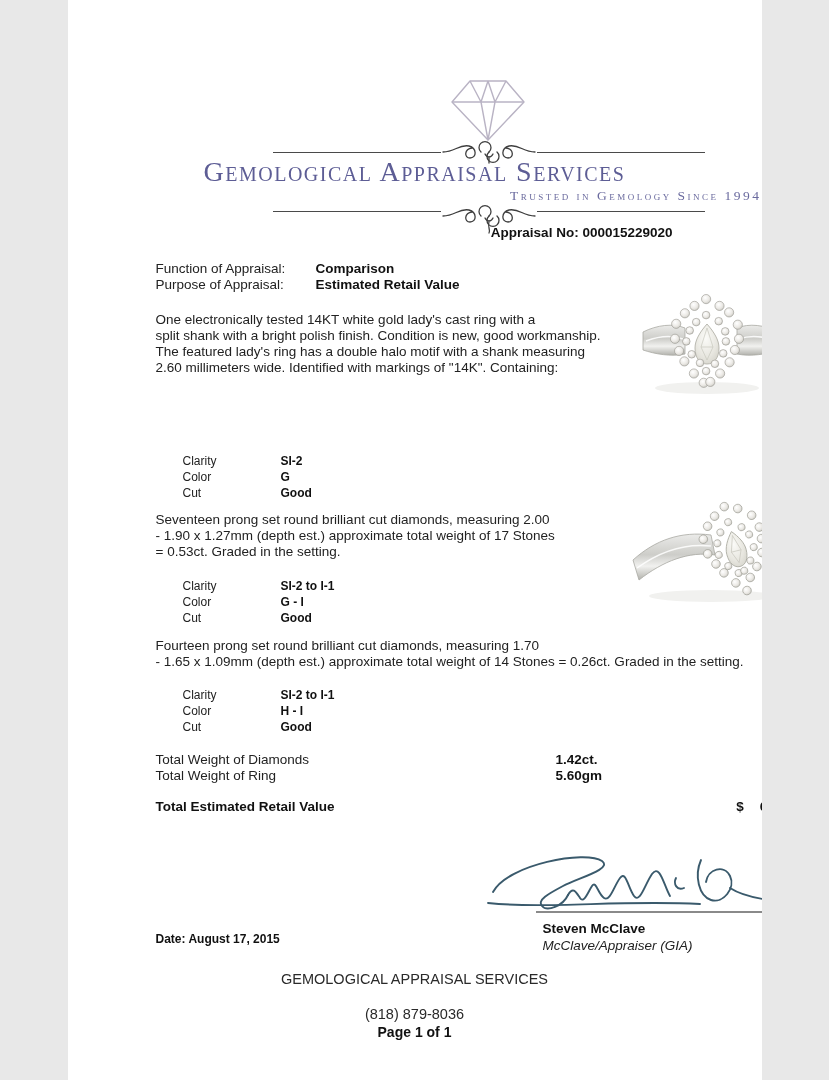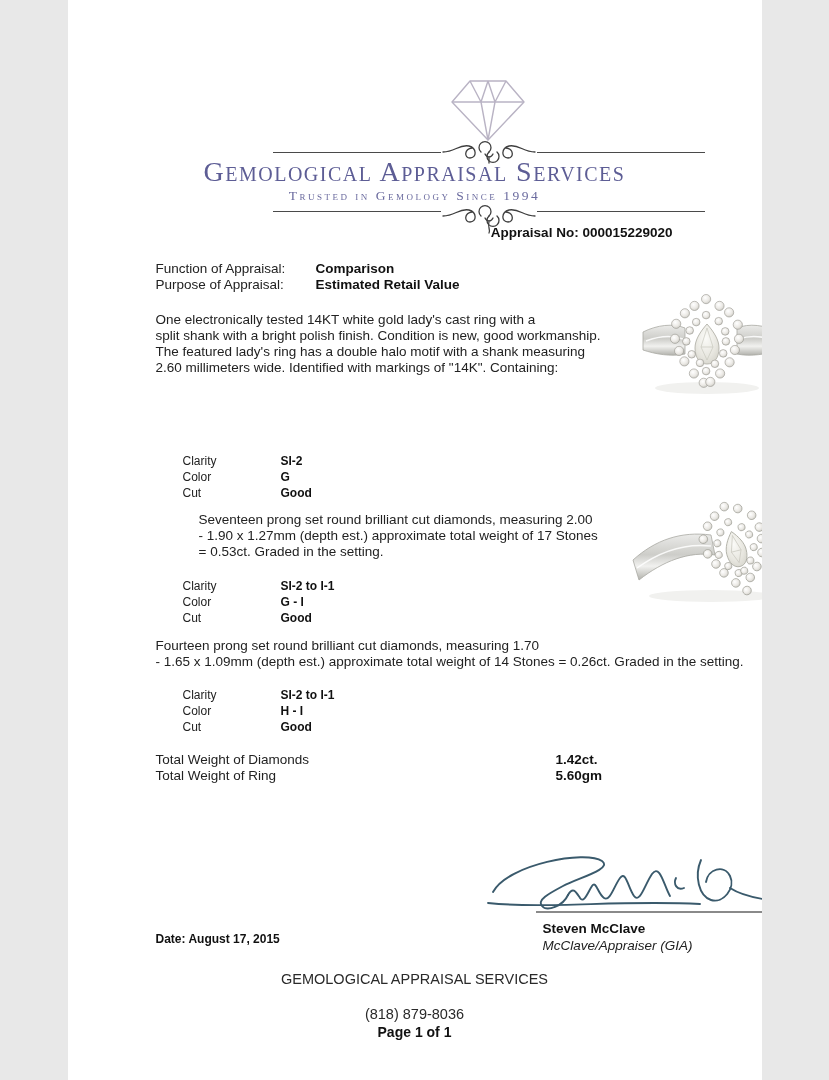--- a/index.html
+++ b/index.html
@@ -11,21 +11,21 @@
   
   .logo-diamond{position:absolute;left:372px;top:76px;}
   .orn-row{position:absolute;left:205px;width:432px;display:flex;align-items:center;}
   .orn-row .rule{flex:1;height:0;border-top:1.6px solid #4a4a4a;}
   .org-title{
     position:absolute;left:0;right:0;top:156px;text-align:center;
     font-family:"Liberation Serif", serif;font-variant:small-caps;
     font-size:28px;letter-spacing:1.5px;color:#5d5d95;font-weight:500;
   }
   .org-tagline{
-    position:absolute;left:0;right:0;top:188px;text-align:center;
+    position:absolute;left:0;right:0;top:188px;text-align:right;
     font-family:"Liberation Serif", serif;font-variant:small-caps;
     font-size:13.5px;letter-spacing:2.5px;color:#6a6a9e;
   }
   .appraisal-no{position:absolute;right:89px;top:225px;font-size:13.5px;font-weight:bold;color:#111;}
   
   .meta{position:absolute;left:88px;top:261px;font-size:13.5px;line-height:16px;}
   .meta-row .lbl{display:inline-block;width:160px;}
   .meta-row .val{font-weight:bold;color:#111;}
   .para{position:absolute;left:88px;width:620px;font-size:13.5px;line-height:16px;white-space:pre-line;}
   .grades{position:absolute;left:115px;font-size:12px;line-height:15.8px;}
@@ -133,21 +133,21 @@
 split shank with a bright polish finish. Condition is new, good workmanship.
 The featured lady's ring has a double halo motif with a shank measuring
 2.60 millimeters wide. Identified with markings of "14K".  Containing:</div>
 
   <div class="grades" style="top:454px;">
     <div><span class="lbl">Clarity</span><span class="val">SI-2</span></div>
     <div><span class="lbl">Color</span><span class="val">G</span></div>
     <div><span class="lbl">Cut</span><span class="val">Good</span></div>
   </div>
 
-  <div class="para" style="top:512px;margin-left:43px;">Seventeen prong set round brilliant cut diamonds, measuring 2.00
+  <div class="para" style="top:512px;">Seventeen prong set round brilliant cut diamonds, measuring 2.00
 - 1.90 x 1.27mm (depth est.) approximate total weight of 17 Stones
 = 0.53ct. Graded in the setting.</div>
   <div class="grades" style="top:579px;">
     <div><span class="lbl">Clarity</span><span class="val">SI-2 to I-1</span></div>
     <div><span class="lbl">Color</span><span class="val">G - I</span></div>
     <div><span class="lbl">Cut</span><span class="val">Good</span></div>
   </div>
 
   <div class="para" style="top:638px;">Fourteen prong set round brilliant cut diamonds, measuring 1.70
 - 1.65 x 1.09mm (depth est.) approximate total weight of 14 Stones = 0.26ct. Graded in the setting.</div>
@@ -155,20 +155,26 @@
     <div><span class="lbl">Clarity</span><span class="val">SI-2 to I-1</span></div>
     <div><span class="lbl">Color</span><span class="val">H - I</span></div>
     <div><span class="lbl">Cut</span><span class="val">Good</span></div>
   </div>
 
   <div class="tot-row" style="top:752px;">
     <span class="lbl">Total Weight of Diamonds</span><span class="val">1.42ct.</span>
   </div>
   <div class="tot-row" style="top:768px;">
     <span class="lbl">Total Weight of Ring</span><span class="val">5.60gm</span>
+  </div>
+  <div class="retail">
+    <span>Total Estimated Retail Value</span>
+    <span class="spacer"></span>
+    <span class="cur">$</span>
+    <span>6495.00</span>
   </div>
 
   <svg class="ring-photo" style="left:573px;top:292px;" width="140" height="108" viewBox="0 0 140 108">
     <ellipse cx="66" cy="96" rx="52" ry="6" fill="#f1f1ef"></ellipse>
     <path d="M2,40 C16,33 32,31 44,36 L44,62 C30,65 14,62 2,58 Z" fill="url(#bandGrad)" stroke="#a9a9a3" stroke-width="0.8"></path>
     <path d="M138,40 C124,33 108,31 96,36 L96,62 C110,65 126,62 138,58 Z" fill="url(#bandGrad)" stroke="#a9a9a3" stroke-width="0.8"></path>
     <path d="M5,49 C18,44 31,43 42,47" fill="none" stroke="#ffffff" stroke-width="1.6" opacity="0.85"></path>
     <path d="M135,49 C122,44 109,43 98,47" fill="none" stroke="#ffffff" stroke-width="1.6" opacity="0.85"></path>
     <g stroke="none">
       <path class="halo" d="M66,8 C44,14 34,29 34,45 C34,64 52,78 66,96 C80,78 98,64 98,45 C98,29 88,14 66,8 Z" fill="none"></path>

